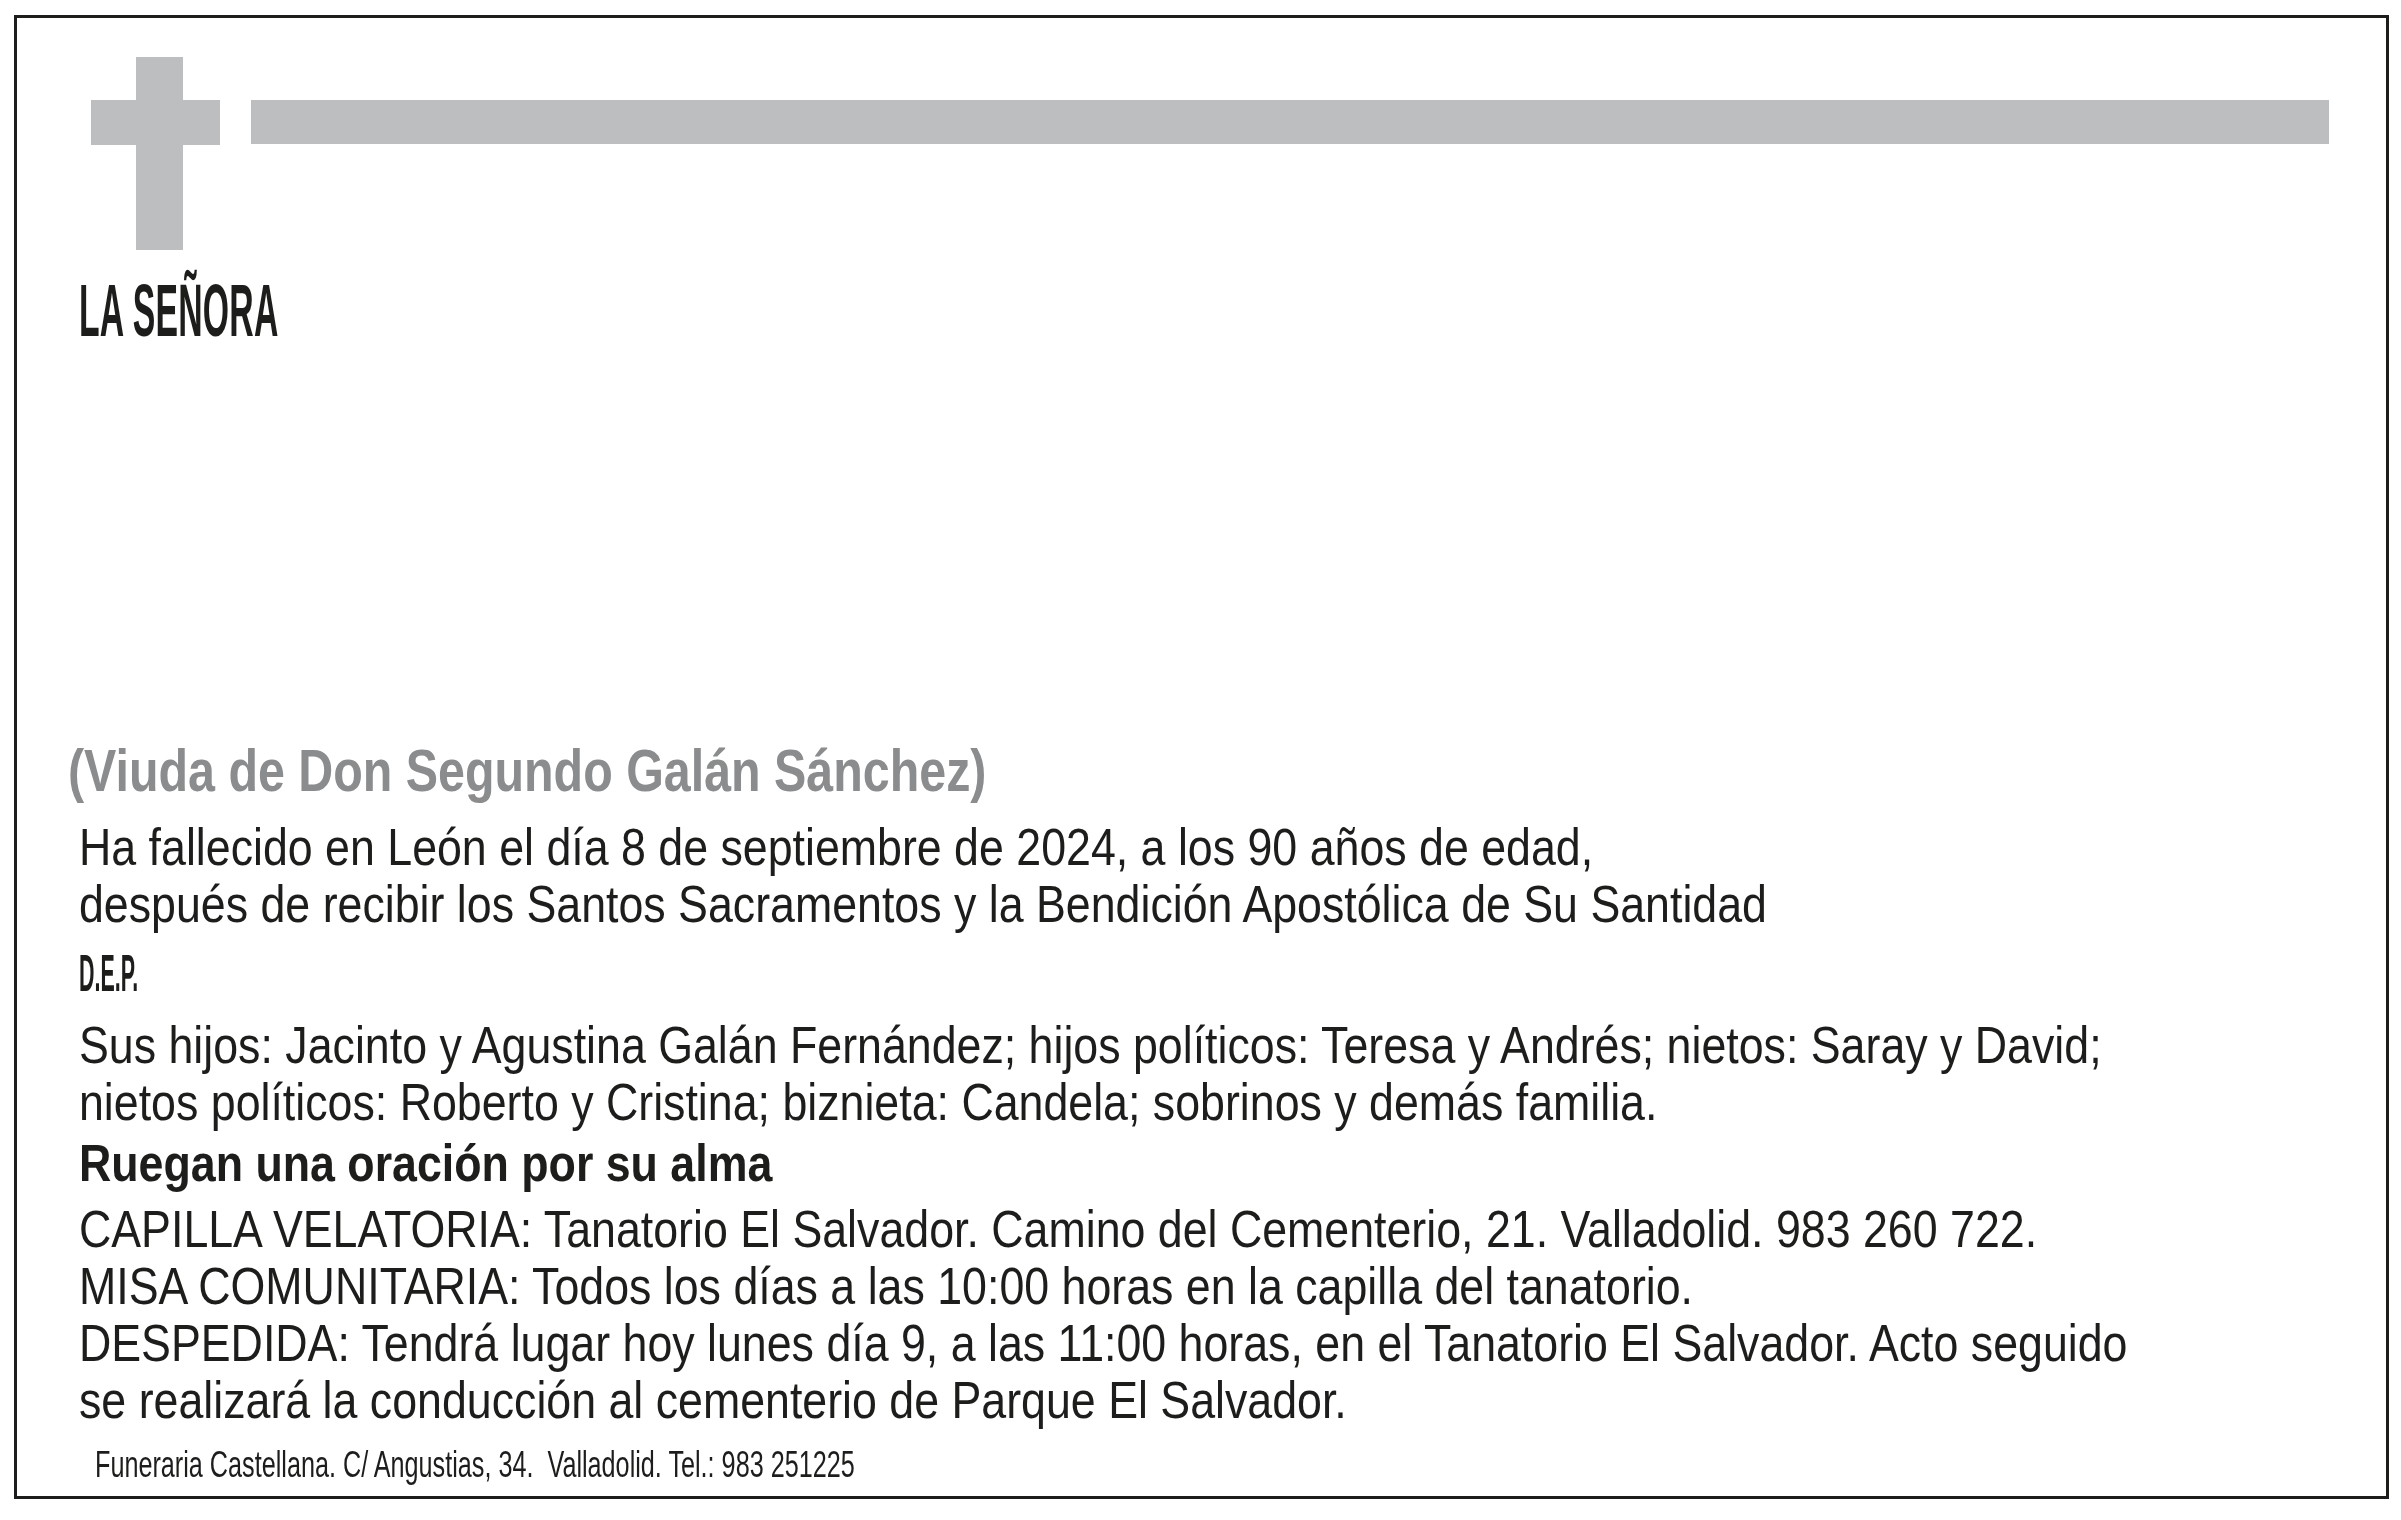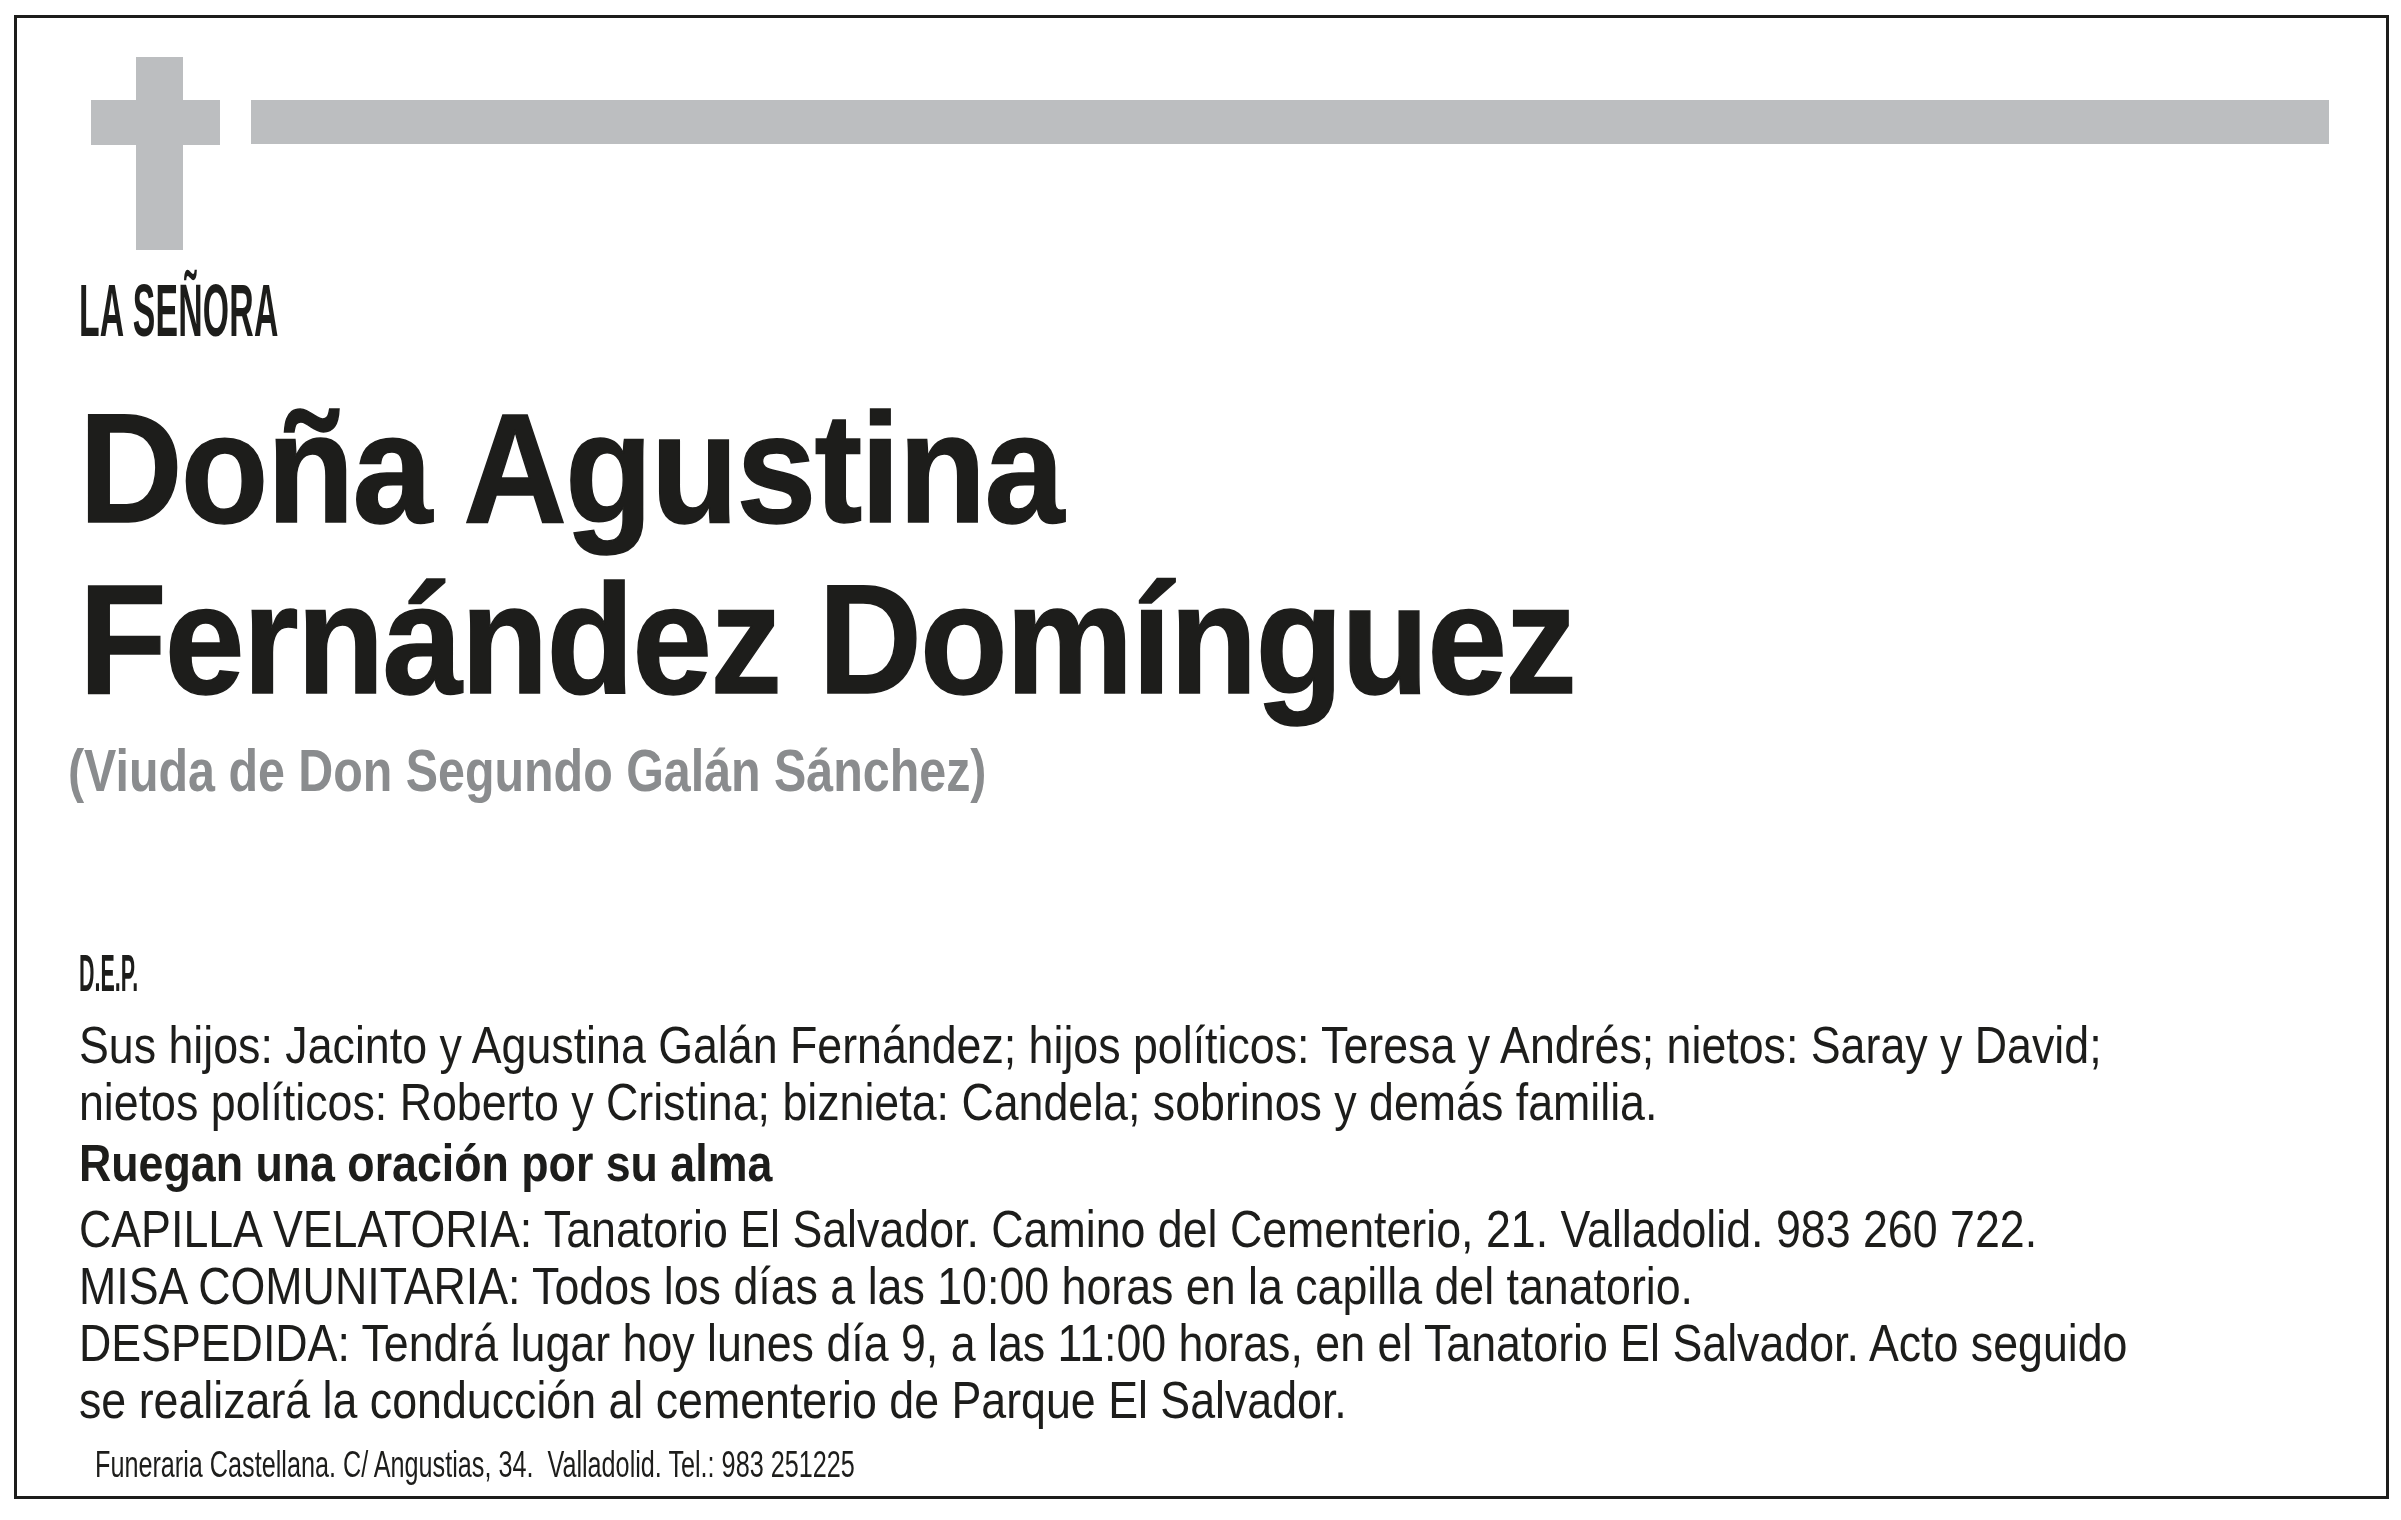--- a/index.html
+++ b/index.html
@@ -104,29 +104,29 @@
   <div id="frame"></div>
 
   <div class="gray-shape" id="cross-v"></div>
   <div class="gray-shape" id="cross-h"></div>
   <div class="gray-shape" id="rule-bar"></div>
 
   <div class="tblock" id="honorific">
     <div class="line">LA SEÑORA</div>
   </div>
 
-  <div class="tblock" id="deceased-name">
-    <div class="line">Doña Agustina</div>
-    <div class="line">Fernández Domínguez</div>
-  </div>
 
   <div class="tblock" id="widow-of">
     <div class="line">(Viuda de Don Segundo Galán Sánchez)</div>
   </div>
 
+  <div class="tblock bodytext" id="death-notice">
+    <div class="line">Ha fallecido en León el día 8 de septiembre de 2024, a los 90 años de edad,</div>
+    <div class="line">después de recibir los Santos Sacramentos y la Bendición Apostólica de Su Santidad</div>
+  </div>
 
   <div class="tblock" id="rip">
     <div class="line">D.E.P.</div>
   </div>
 
   <div class="tblock bodytext" id="family">
     <div class="line">Sus hijos: Jacinto y Agustina Galán Fernández; hijos políticos: Teresa y Andrés; nietos: Saray y David;</div>
     <div class="line">nietos políticos: Roberto y Cristina; biznieta: Candela; sobrinos y demás familia.</div>
   </div>
 

